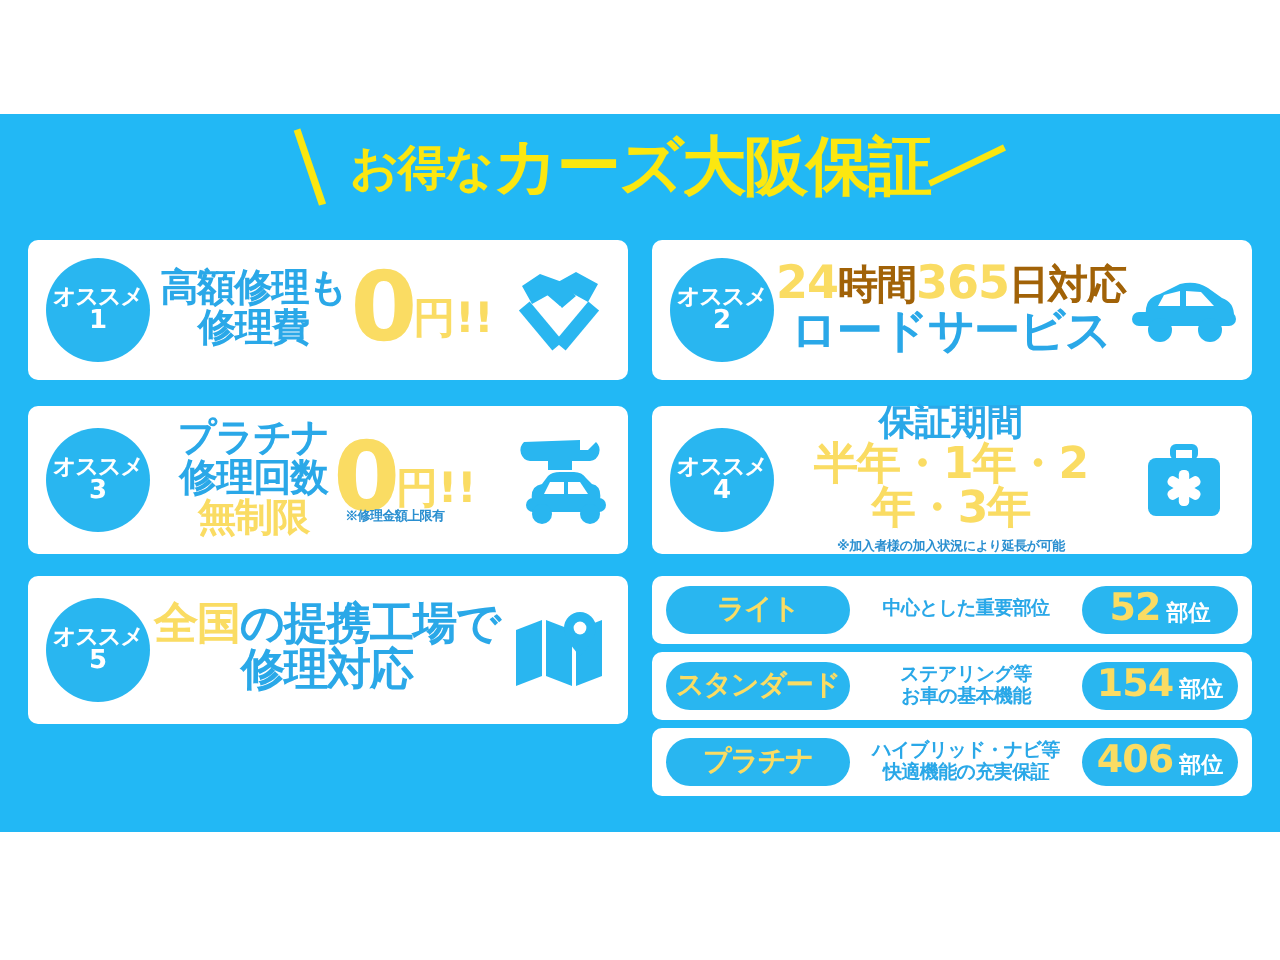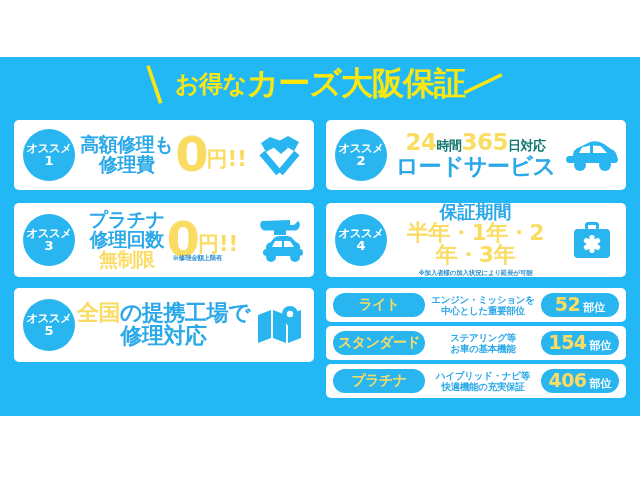--- a/index.html
+++ b/index.html
@@ -150,21 +150,21 @@
     font-weight: bold;
     color: #2a8fd0;
     white-space: nowrap;
     letter-spacing: -0.3px;
     font-family: Liberation Mono, monospace;
   }
 
   
   .c2-line1 { font-size: 19px; font-weight: bold; letter-spacing: -0.5px; }
   .c2-num   { font-size: 23px; color: #fadc63; }
-  .c2-kj    { font-size: 13px; color: #0f766e; }
+  .c2-kj    { font-size: 20px; color: #a16207; }
   .c2-line2 { font-size: 23px; font-weight: bold; color: #2aa8e8; letter-spacing: -0.5px; }
 
   
   .c4-line1 { font-size: 18px; font-weight: bold; color: #2aa8e8; }
   .c4-line2 { font-size: 22px; font-weight: bold; color: #fadc63; letter-spacing: -0.5px; }
   .c4-note  { font-size: 6.5px; font-weight: bold; color: #2a8fd0; margin-top: 3px; letter-spacing: -0.2px; }
 
   
   .c5-line1 { font-size: 22px; font-weight: bold; letter-spacing: -0.5px; }
   .c5-line2 { font-size: 22px; font-weight: bold; color: #2aa8e8; letter-spacing: -0.5px; }
@@ -398,21 +398,20 @@
           <path d="M33 1 a8 8 0 0 1 8 8 c0 6 -8 14 -8 14 s-8 -8 -8 -14 a8 8 0 0 1 8 -8 Z"></path>
         </g>
         <circle cx="33" cy="9" r="3.2" fill="#ffffff"></circle>
       </svg>
     </div>
   </div>
 
   <div class="plan-row plan-1">
     <div class="plan-pill">ライト</div>
     <div class="plan-desc">
-      <div>エンジン・ミッションを</div>
       <div>中心とした重要部位</div>
     </div>
     <div class="plan-count">
       <span class="plan-count-num">52</span>
       <span class="plan-count-unit">部位</span>
     </div>
   </div>
 
   <div class="plan-row plan-2">
     <div class="plan-pill">スタンダード</div>

